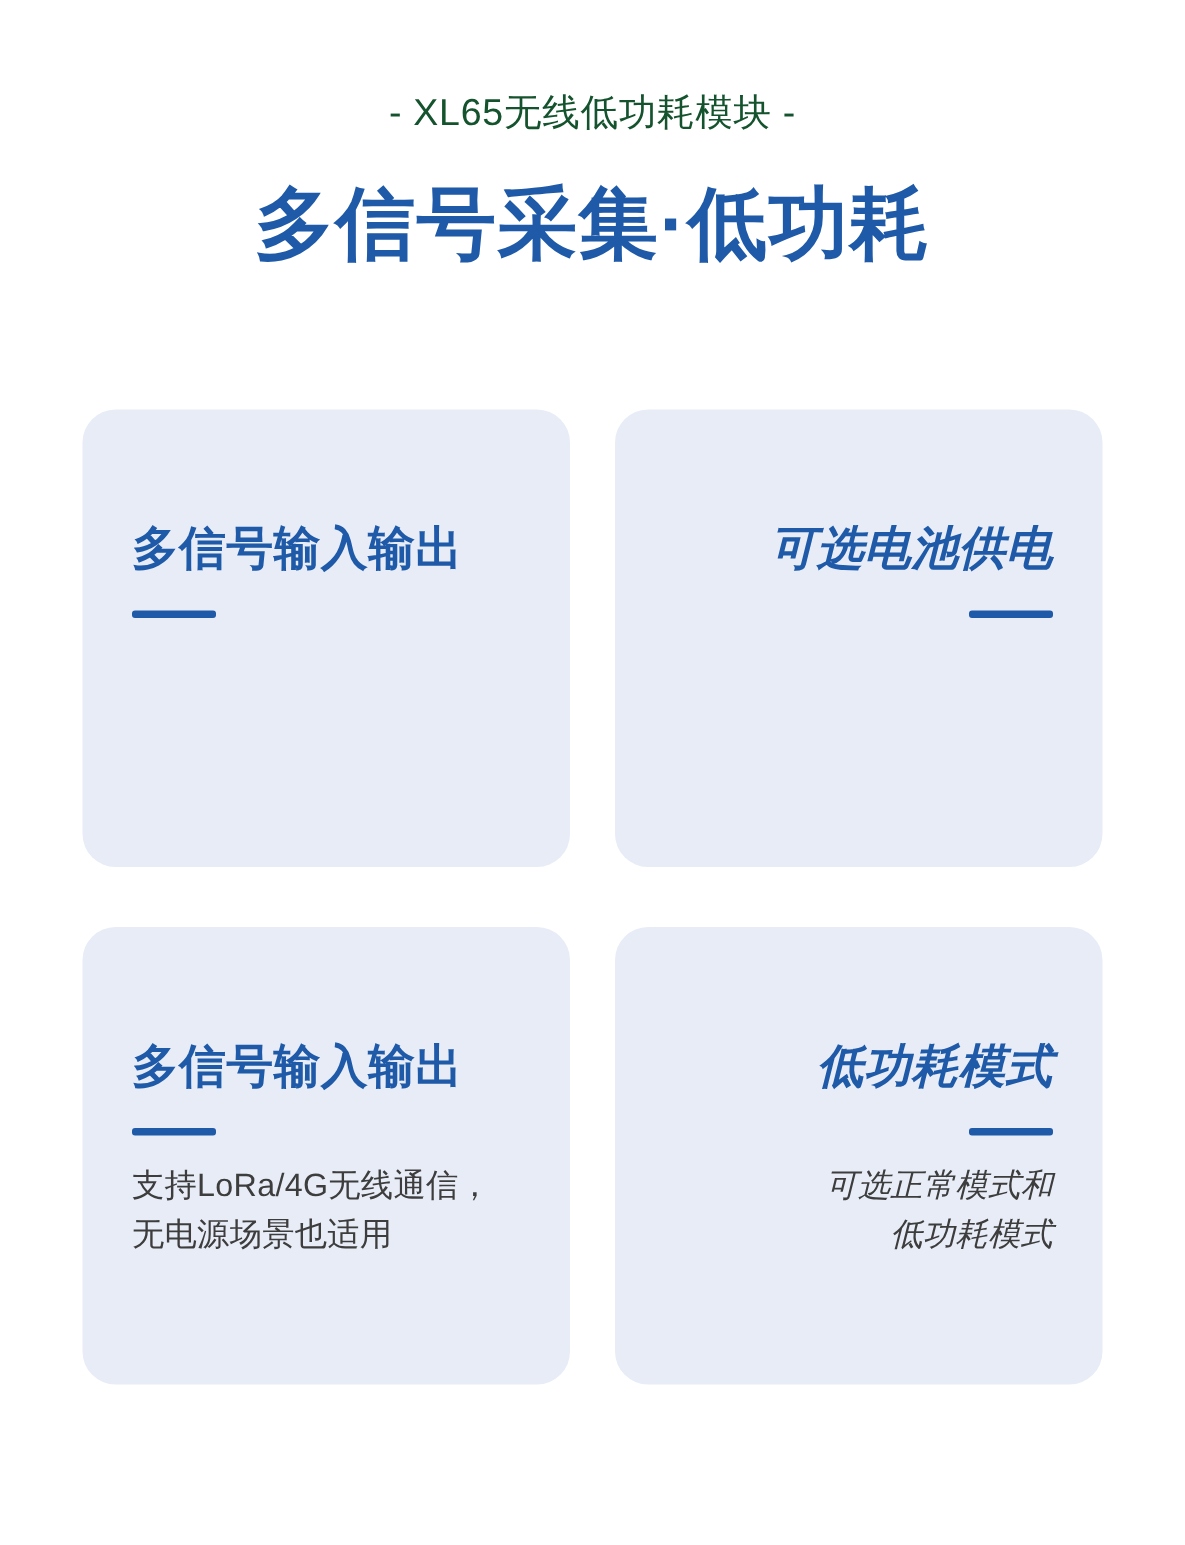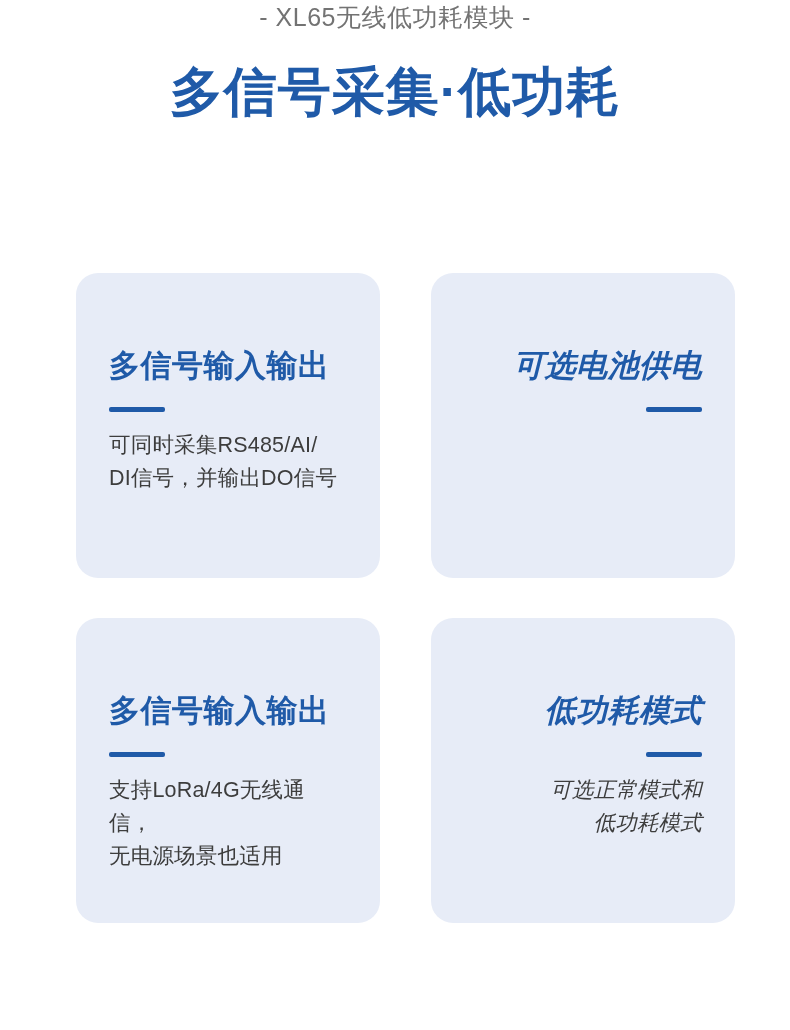--- a/index.html
+++ b/index.html
@@ -25,23 +25,24 @@
 
   
   .header {
     position: absolute;
     left: 0;
     top: 0;
     width: 790px;
     text-align: center;
   }
   .eyebrow {
+    margin-top: 58px;
     font-size: 25px;
     line-height: 34px;
-    color: #737373;
+    color: #14532d;
     letter-spacing: 0.5px;
     font-weight: 400;
     white-space: nowrap;
   }
   .headline {
     margin-top: 25px;
     font-size: 53px;
     line-height: 66px;
     font-weight: 700;
     color: #1f5aa8;
@@ -65,21 +66,20 @@
 
   .card {
     background: #e7ecf7;
     border-radius: 22px;
     box-sizing: border-box;
     padding: 0 33px;
     display: flex;
     flex-direction: column;
     justify-content: flex-start;
     position: relative;
-    margin-left: 21px;
   }
   .card.align-left  { align-items: flex-start; text-align: left; }
   .card.align-right { align-items: flex-end;  text-align: right; }
 
   .card-inner {
     padding-top: 73px;
     width: 100%;
   }
   .card.align-left .card-inner  { text-align: left; }
   .card.align-right .card-inner { text-align: right; font-style: italic; }
@@ -122,22 +122,20 @@
     <div class="eyebrow">- XL65无线低功耗模块 -</div>
     <div class="headline">多信号采集·低功耗</div>
   </div>
 
   <div class="grid">
 
     <div class="card align-left">
       <div class="card-inner">
         <div class="card-title">多信号输入输出</div>
         <div class="accent-bar"></div>
-        <div class="card-body">可同时采集RS485/AI/
-DI信号，并输出DO信号</div>
       </div>
     </div>
 
     <div class="card align-right">
       <div class="card-inner">
         <div class="card-title">可选电池供电</div>
         <div class="accent-bar"></div>
       </div>
     </div>
 

